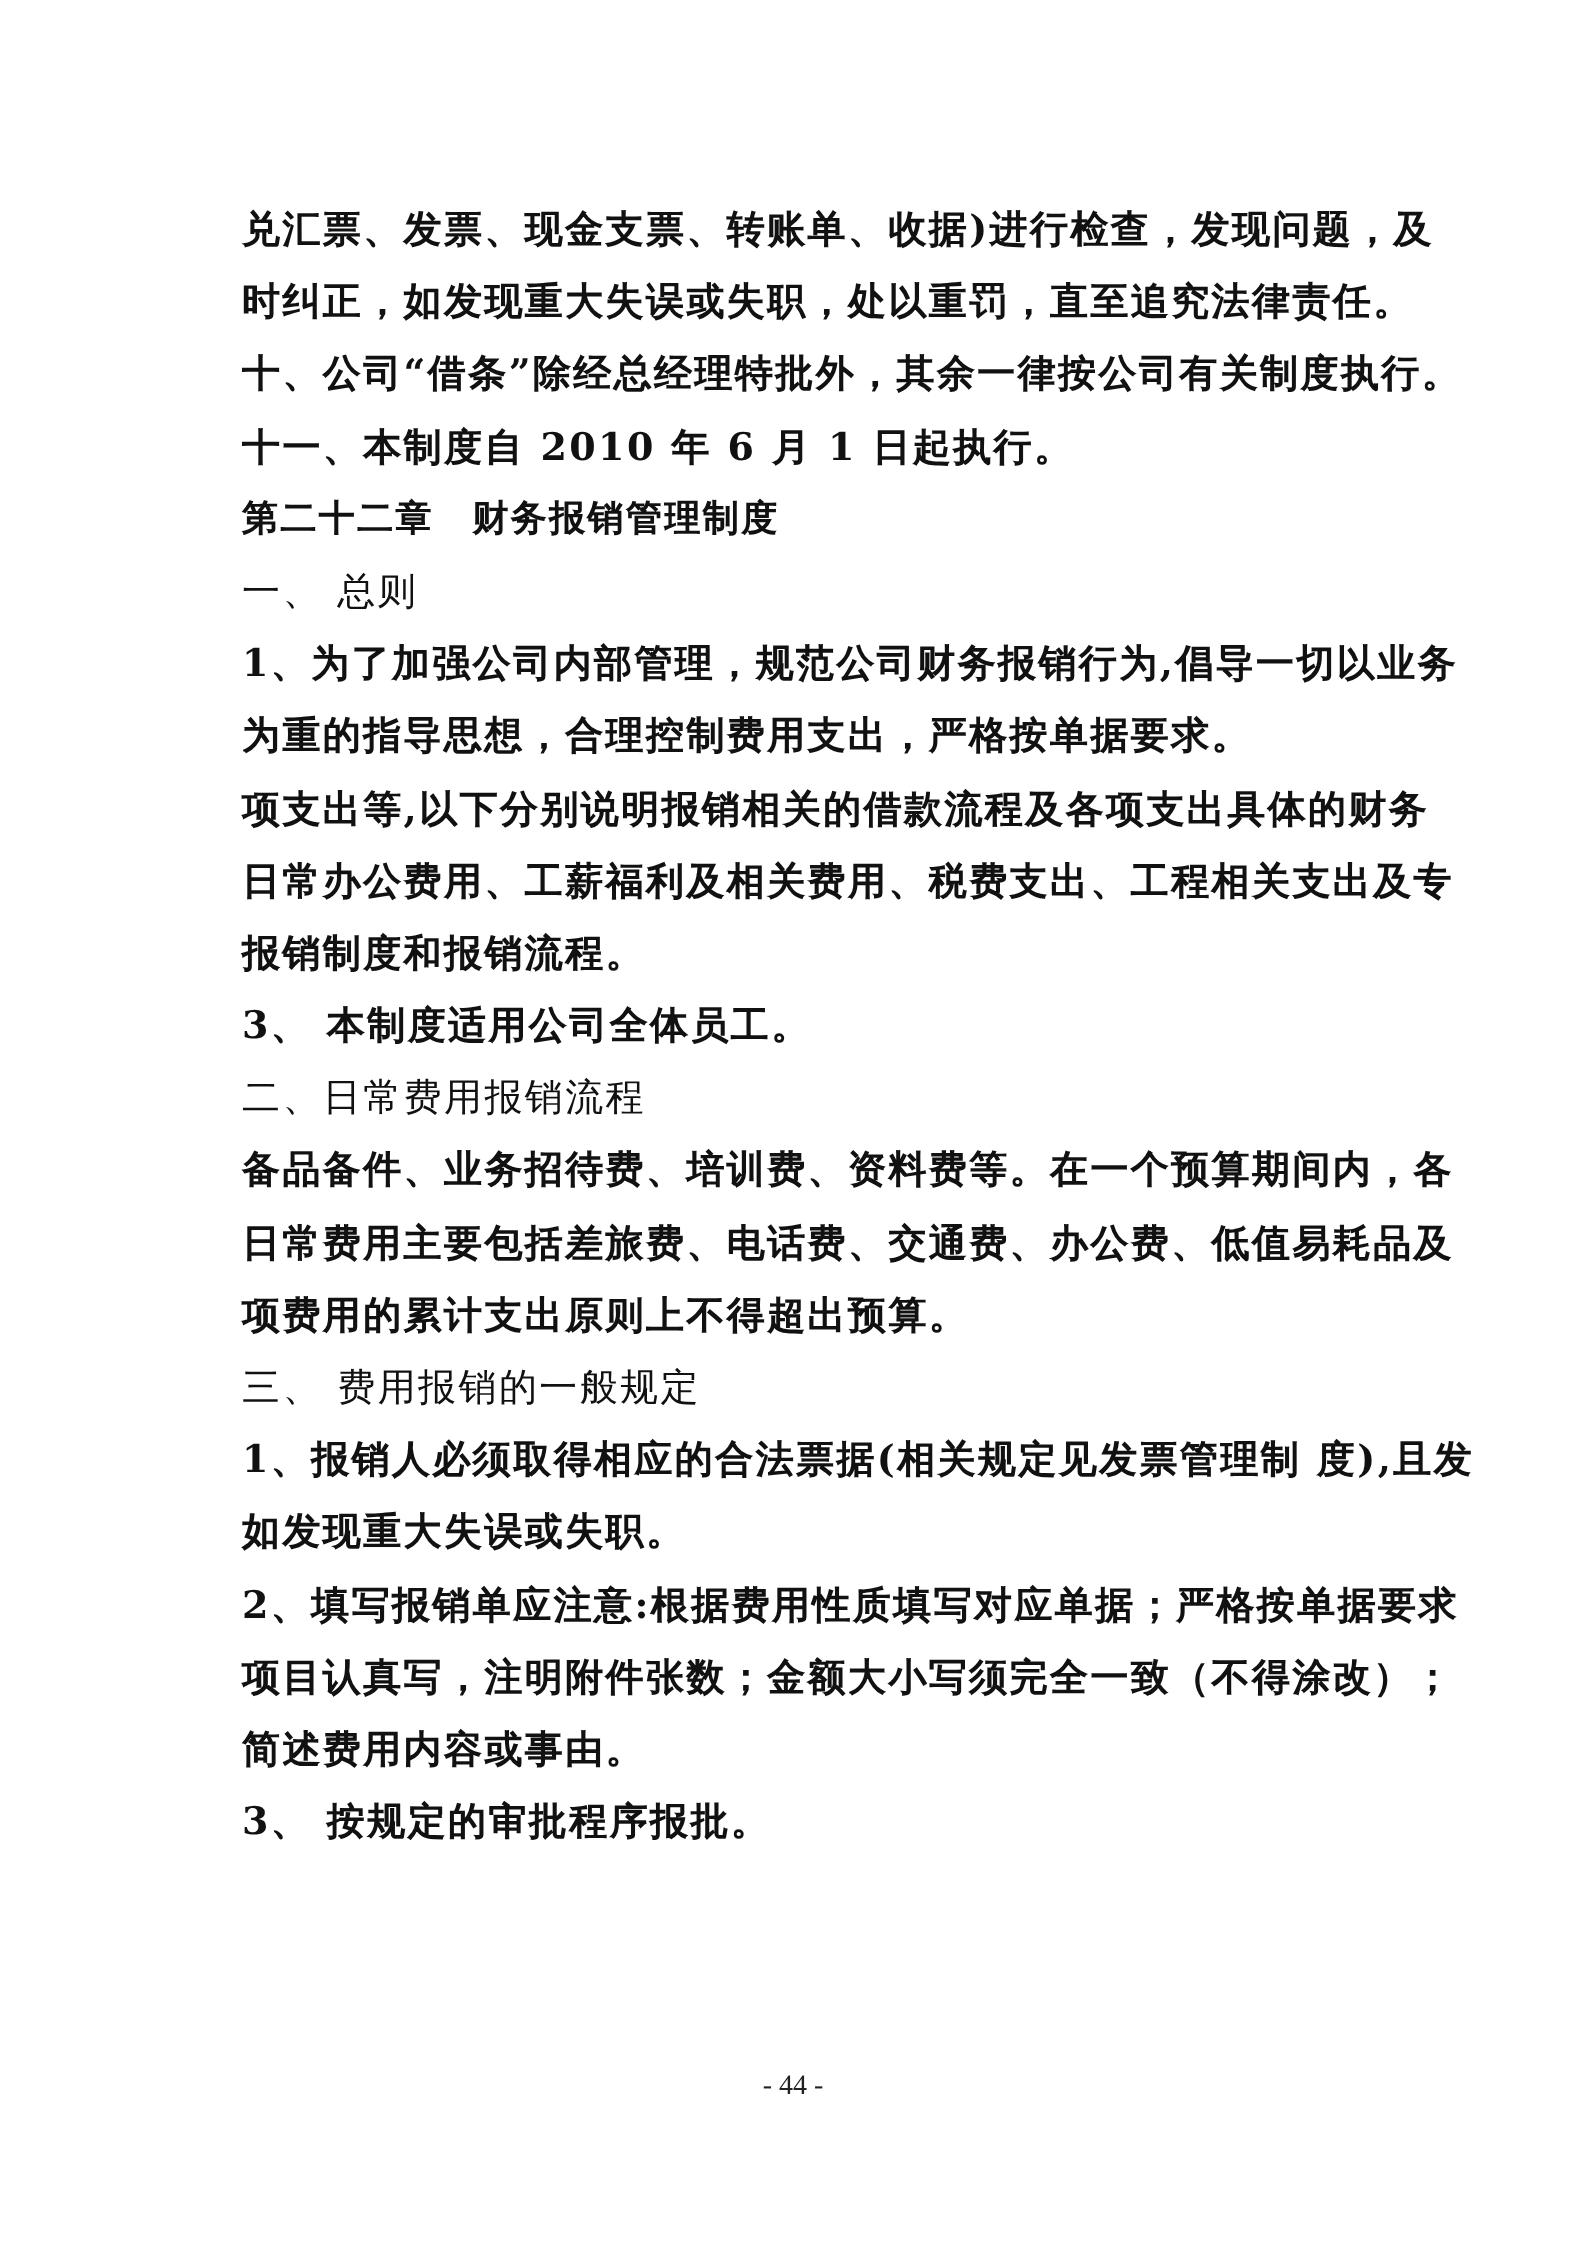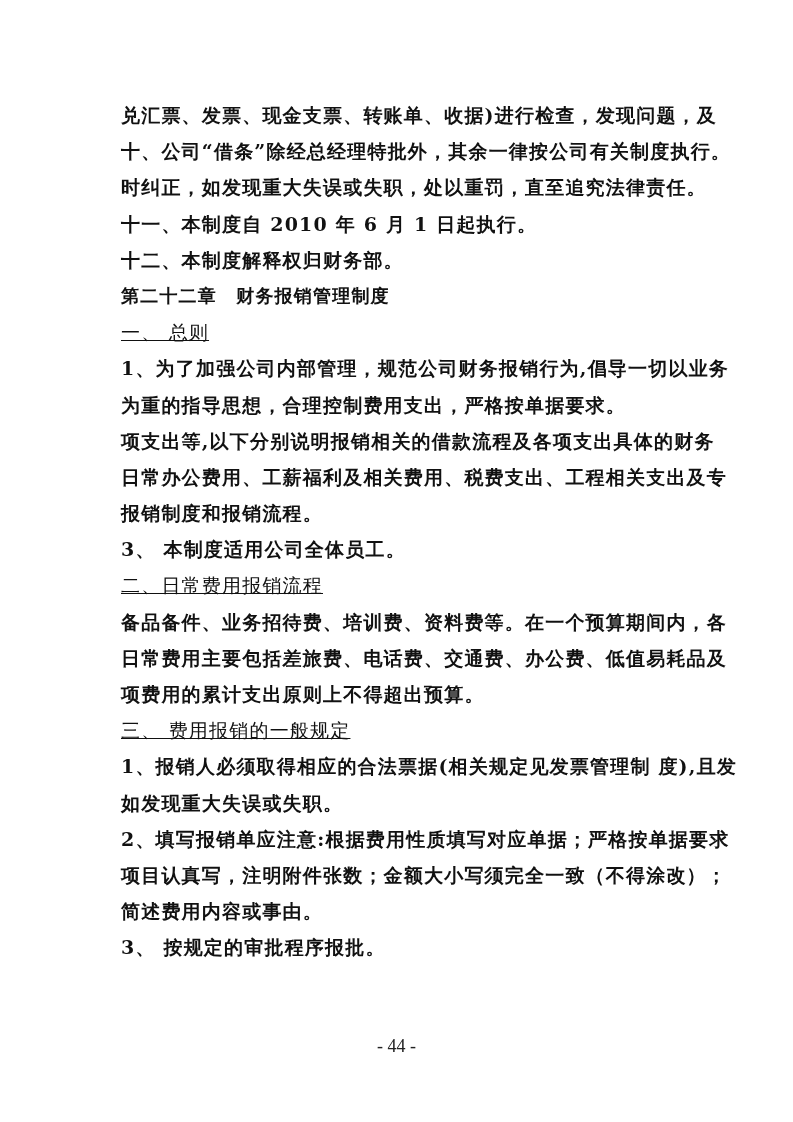--- a/index.html
+++ b/index.html
@@ -5,36 +5,35 @@
     html, body { margin: 0; padding: 0; background: #ffffff; }
     body { width: 793px; height: 1122px; position: relative; overflow: hidden; }
     .page { position: absolute; left: 0; top: 0; width: 793px; height: 1122px; background: #fff; border-radius: 18px; }
     .content {
       position: absolute; left: 121px; top: 97px; width: 556px;
       font-family: "DejaVu Serif", "Liberation Serif", serif;
       font-size: 19px; font-weight: bold; color: #111;
     }
     .line { height: 36.2px; line-height: 36.2px; white-space: nowrap; letter-spacing: 1.2px; }
     .line.heading { font-size: 18px; }
-    .line.sub { font-weight: normal; text-decoration: underline; }
+    .line.sub { font-weight: normal; }
     .pagenum {
       position: absolute; left: 0; width: 793px; top: 1036px; text-align: center;
-      font-family: "Liberation Serif", serif; font-size: 18px; color: #222;
+      font-family: "Liberation Serif", serif; font-size: 14px; color: #222;
     }
   </style>
 </head>
 <body>
 
 <div class="page">
   <div class="content">
     <div class="line">兑汇票、发票、现金支票、转账单、收据)进行检查，发现问题，及</div>
+    <div class="line">时纠正，如发现重大失误或失职，处以重罚，直至追究法律责任。</div>
     <div class="line">十、公司“借条”除经总经理特批外，其余一律按公司有关制度执行。</div>
-    <div class="line">时纠正，如发现重大失误或失职，处以重罚，直至追究法律责任。</div>
     <div class="line">十一、本制度自 2010 年 6 月 1 日起执行。</div>
-    <div class="line">十二、本制度解释权归财务部。</div>
     <div class="line heading">第二十二章　财务报销管理制度</div>
     <div class="line sub">一、 总则</div>
     <div class="line">1、为了加强公司内部管理，规范公司财务报销行为,倡导一切以业务</div>
     <div class="line">为重的指导思想，合理控制费用支出，严格按单据要求。</div>
     <div class="line">项支出等,以下分别说明报销相关的借款流程及各项支出具体的财务</div>
     <div class="line">日常办公费用、工薪福利及相关费用、税费支出、工程相关支出及专</div>
     <div class="line">报销制度和报销流程。</div>
     <div class="line">3、 本制度适用公司全体员工。</div>
     <div class="line sub">二、日常费用报销流程</div>
     <div class="line">备品备件、业务招待费、培训费、资料费等。在一个预算期间内，各</div>

